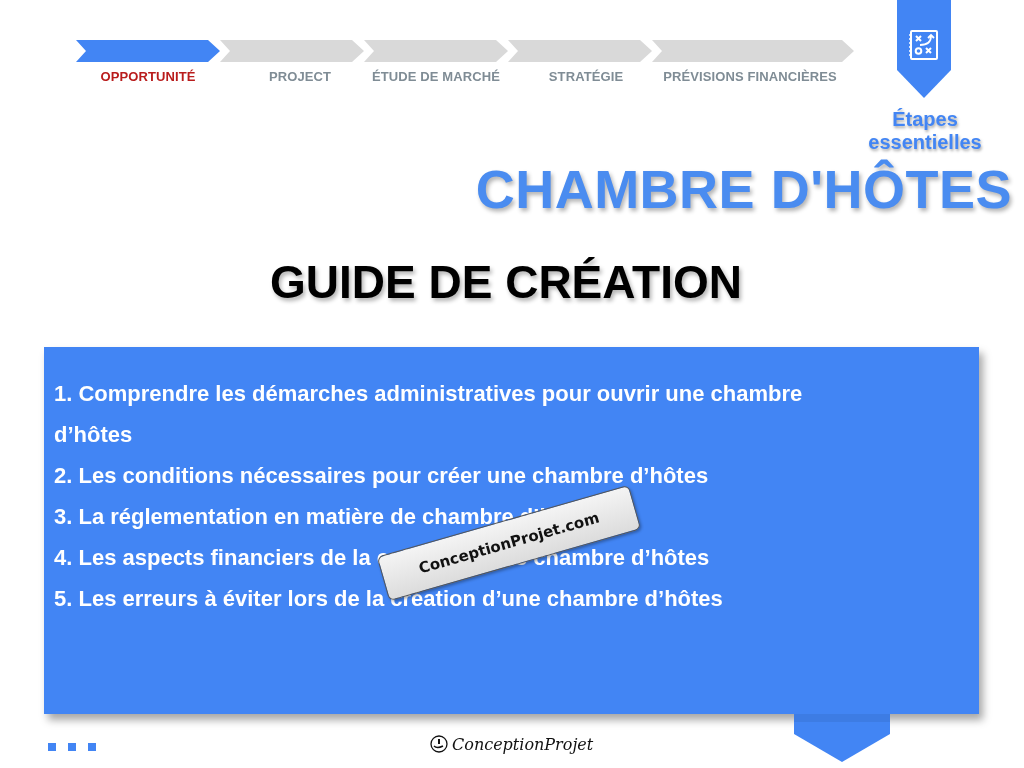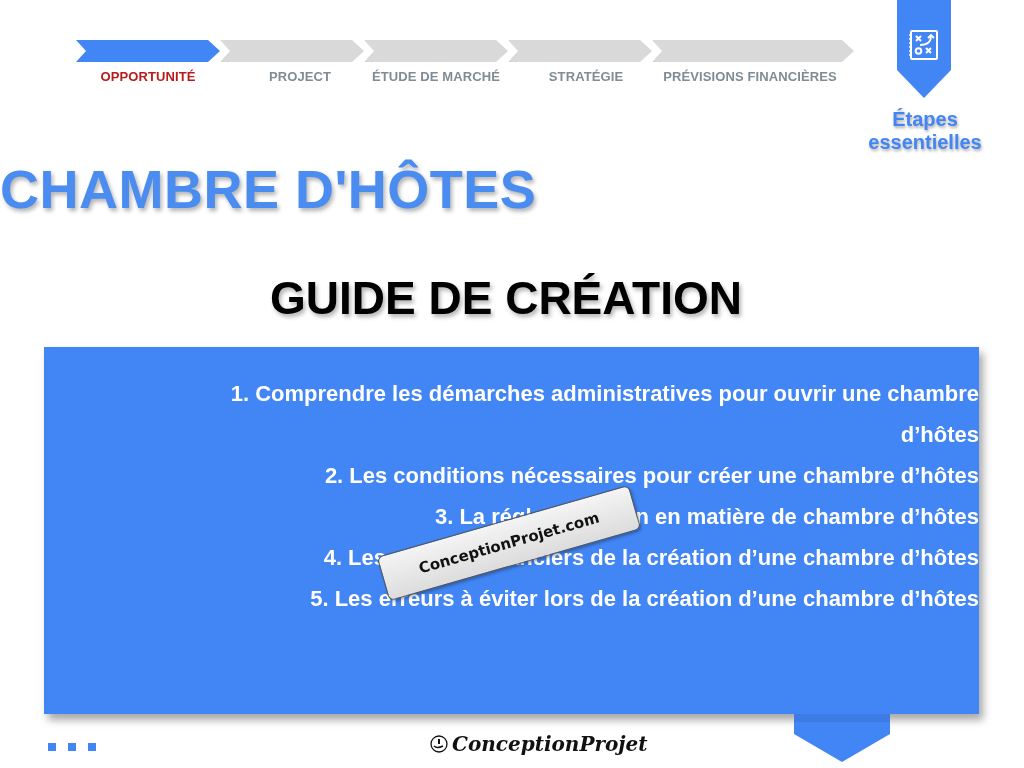--- a/index.html
+++ b/index.html
@@ -17,36 +17,34 @@
     position: absolute; left: 897px; top: 0; width: 54px; height: 98px;
   }
   .bookmark-icon { position: absolute; left: 907px; top: 28px; width: 34px; height: 34px; }
   .etapes {
     position: absolute; left: 840px; top: 108px; width: 170px; text-align: center;
     font-size: 20px; font-weight: bold; color: #4285f4;
     text-shadow: 1px 2px 3px rgba(0,0,0,0.35);
   }
 
   .title-main {
-    position: absolute; left: 0; top: 158px; width: 1012px; text-align: left;
+    position: absolute; left: 0; top: 158px; width: 1012px; text-align: right;
     font-size: 54px; font-weight: bold; color: #4a8cf0; letter-spacing: 0.5px;
     text-shadow: 2px 3px 4px rgba(0,0,0,0.30);
   }
   .title-sub {
     position: absolute; left: 0; top: 255px; width: 1012px; text-align: center;
     font-size: 46px; font-weight: bold; color: #000000;
     text-shadow: 2px 3px 4px rgba(0,0,0,0.30);
-    margin-top: 16px;
   }
 
   .box {
     position: absolute; left: 44px; top: 347px; width: 935px; height: 367px;
     background: #4285f4; box-shadow: 4px 6px 8px rgba(0,0,0,0.35);
     padding: 26px 0 0 10px;
-    text-align: right;
   }
   .box-item {
     color: #ffffff; font-size: 22px; font-weight: bold; line-height: 41px;
     white-space: nowrap;
   }
 
   .stamp {
     position: absolute; left: 378px; top: 520px; width: 262px; height: 46px;
     background: linear-gradient(#f4f4f4, #dcdcdc);
     border: 1px solid #555; border-radius: 6px;
@@ -58,21 +56,21 @@
 
   .bottom-chevron { position: absolute; left: 794px; top: 714px; width: 96px; height: 48px; }
 
   .dots { position: absolute; left: 48px; top: 743px; display: flex; gap: 12px; }
   .dot { width: 8px; height: 8px; background: #4285f4; }
 
   .footer-logo {
     position: absolute; left: 430px; top: 732px; height: 24px; display: flex; align-items: center; gap: 4px;
   }
   .footer-logo-text {
-    font-family: "DejaVu Serif", serif; font-style: italic; font-weight: bold; font-size: 20px; color: #111;
+    font-family: "DejaVu Serif", serif; font-style: italic; font-weight: normal; font-size: 16px; color: #111;
   }
 </style>
 </head>
 <body>
 
 <div class="steps">
   <svg class="step-arrow" style="left:76px;width:144px" viewBox="0 0 144 22">
     <polygon points="0,0 132,0 144,11 132,22 0,22 10,11" fill="#4285f4"></polygon>
   </svg>
   <svg class="step-arrow" style="left:220px;width:144px" viewBox="0 0 144 22">

